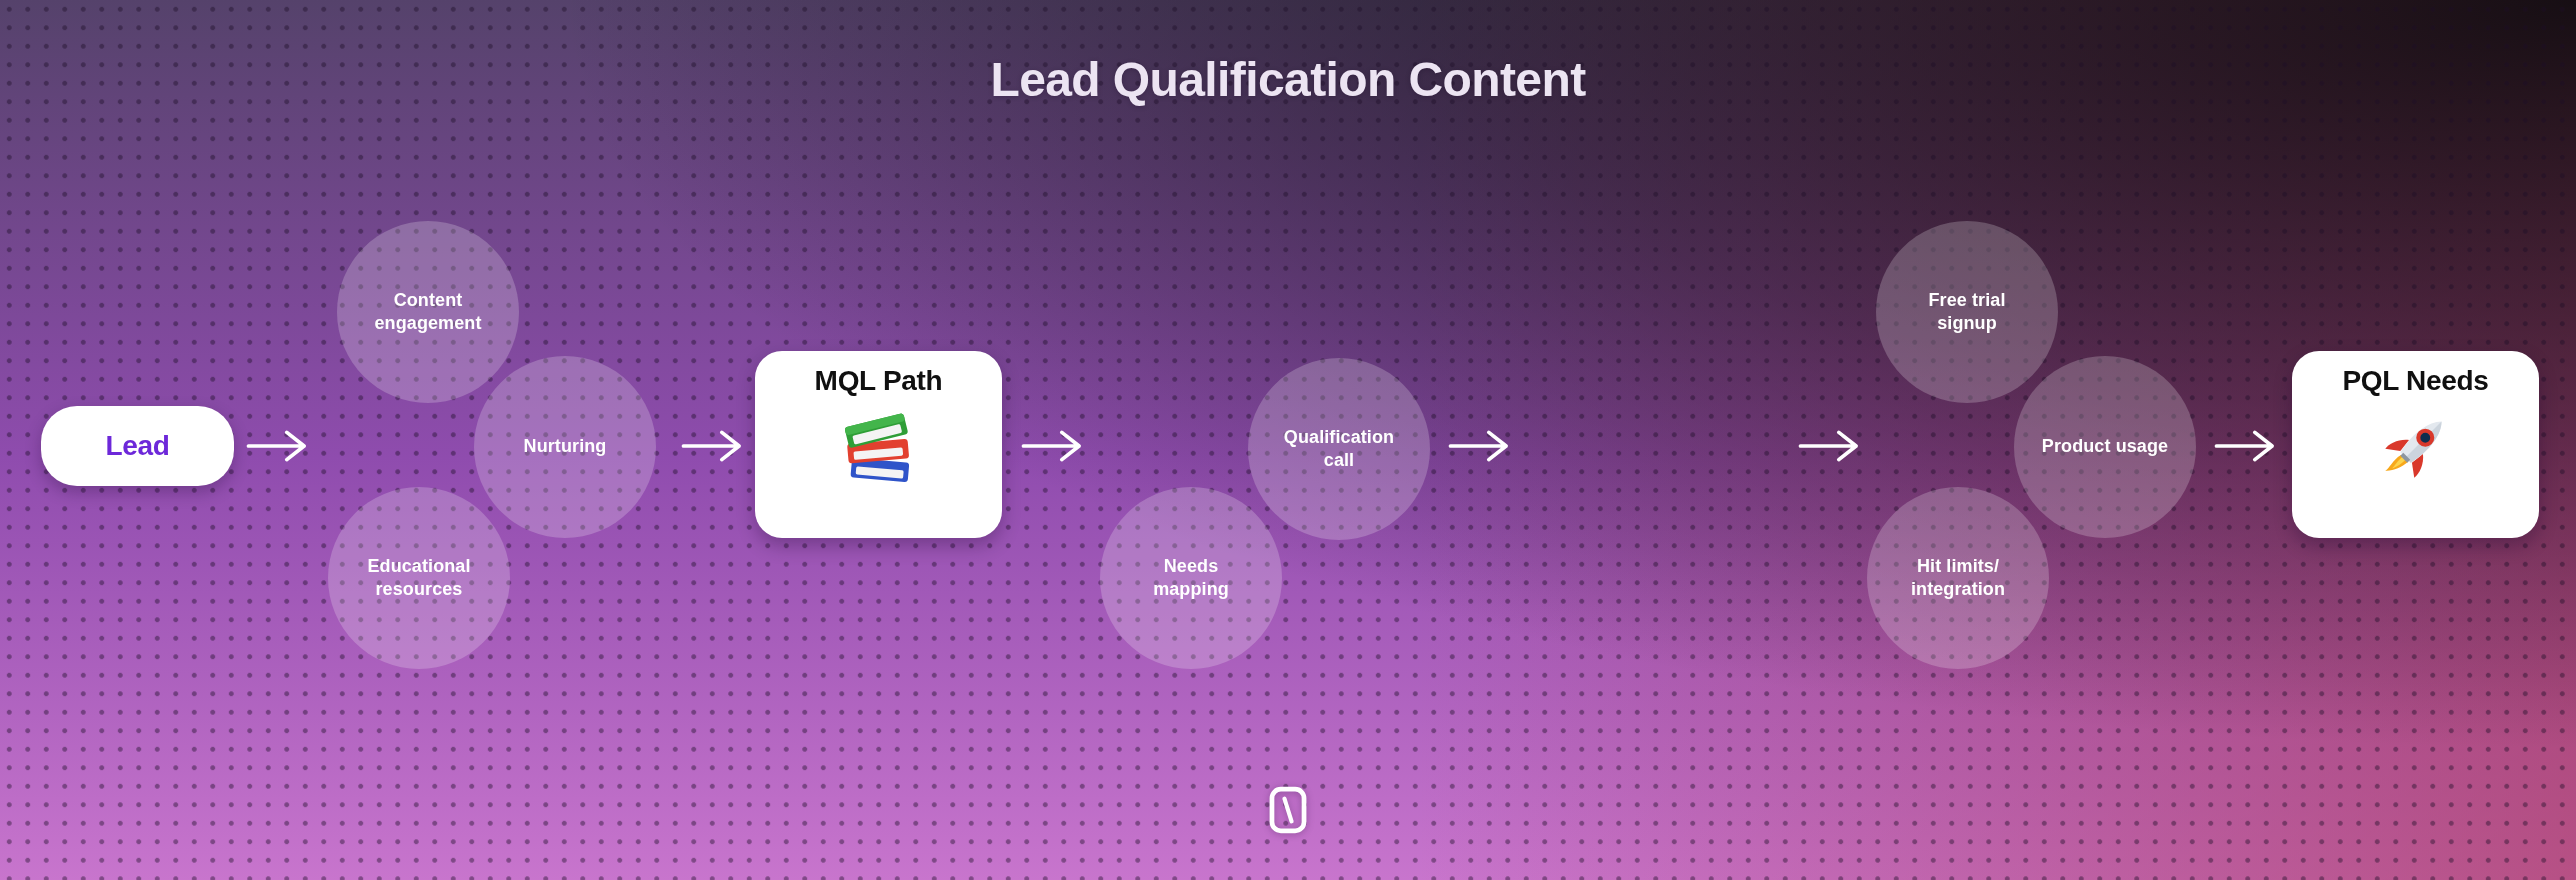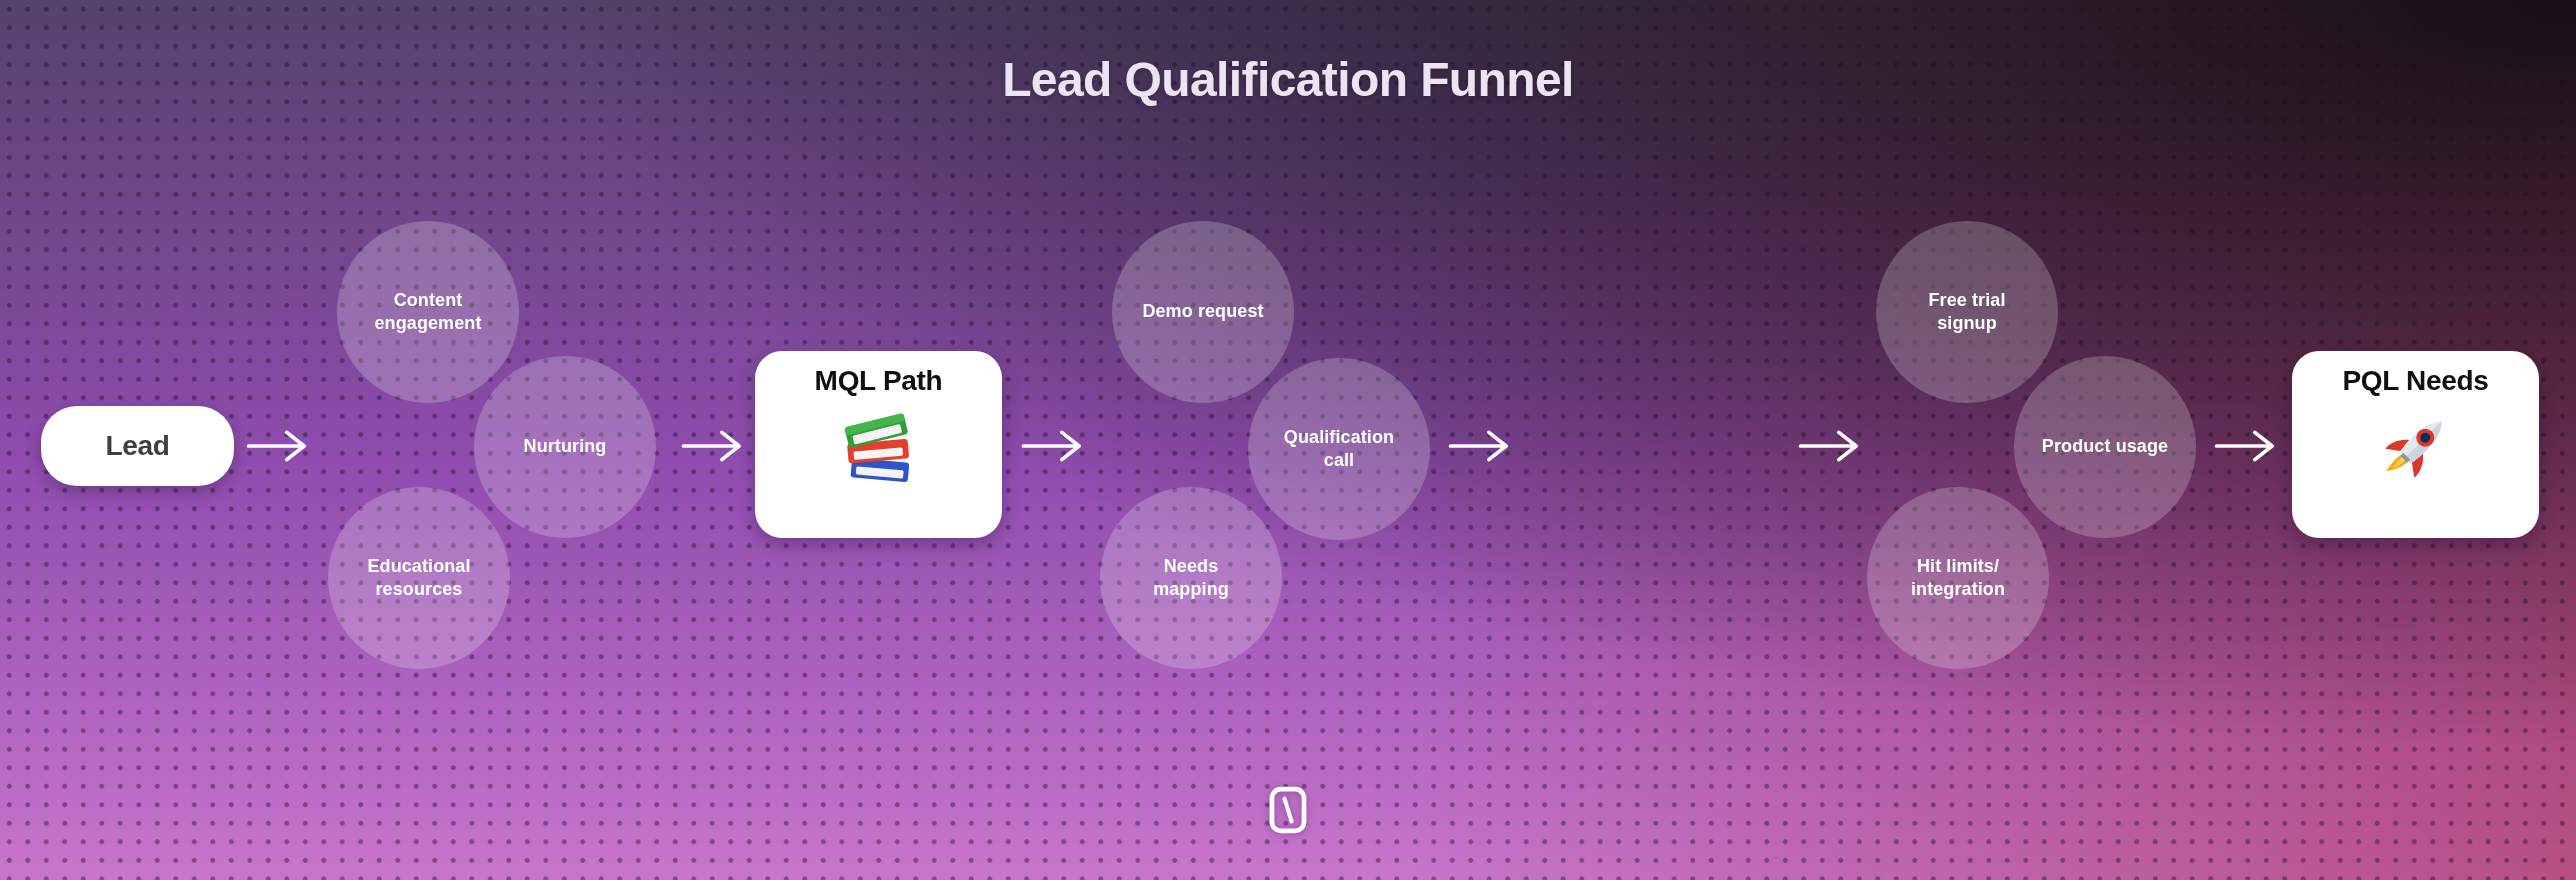--- a/index.html
+++ b/index.html
@@ -35,21 +35,21 @@
   .pill {
     position: absolute;
     left: 41px; top: 406px;
     width: 193px; height: 80px;
     background: #ffffff;
     border-radius: 36px;
     display: flex; align-items: center; justify-content: center;
     box-shadow: 0 6.2px 16px rgba(30,8,48,0.28);
   }
   .pill span {
-    font-size: 28px; font-weight: 600; color: #404040; letter-spacing: -0.3px;
+    font-size: 28px; font-weight: 600; color: #6d28d9; letter-spacing: -0.3px;
   }
 
   .bubble {
     position: absolute;
     width: 182px; height: 182px;
     border-radius: 50%;
     background: rgba(255,255,255,0.21);
     display: flex; align-items: center; justify-content: center;
     text-align: center;
   }
@@ -88,21 +88,21 @@
     position: absolute;
     left: 1269px; top: 786px;
     filter: drop-shadow(0 1.9px 3.7px rgba(30,8,48,0.3));
   }
 </style>
 </head>
 <body>
 
 <div class="canvas">
 
-  <h1 class="page-title">Lead Qualification Funnel</h1>
+  <h1 class="page-title">Lead Qualification Content</h1>
 
   <div class="pill">
     <span>Lead</span>
   </div>
 
   <svg class="arrow" style="left:246px" viewBox="0 0 110 64">
     <path d="M4,32 H88 M66,10 L94,32 L66,54" stroke="#ffffff" stroke-width="6" fill="none" stroke-linecap="round" stroke-linejoin="round"></path>
   </svg>
   <svg class="arrow" style="left:681px" viewBox="0 0 110 64">
     <path d="M4,32 H88 M66,10 L94,32 L66,54" stroke="#ffffff" stroke-width="6" fill="none" stroke-linecap="round" stroke-linejoin="round"></path>
@@ -144,23 +144,20 @@
         <rect x="-30" y="-3" width="60" height="10" rx="2" fill="#f4f4f4"></rect>
       </g>
       <g transform="translate(47,31) rotate(-14)">
         <rect x="-37" y="-14" width="74" height="26" rx="4" fill="#2f9e37"></rect>
         <rect x="-37" y="-14" width="74" height="10" rx="4" fill="#43b54b"></rect>
         <rect x="-30" y="-2" width="60" height="11" rx="2" fill="#f4f4f4"></rect>
       </g>
     </svg>
   </div>
 
-  <div class="bubble" style="left:1112px; top:221px">
-    <span>Demo request</span>
-  </div>
   <div class="bubble" style="left:1248px; top:358px">
     <span>Qualification
 call</span>
   </div>
   <div class="bubble" style="left:1100px; top:487px">
     <span>Needs
 mapping</span>
   </div>
 
 

